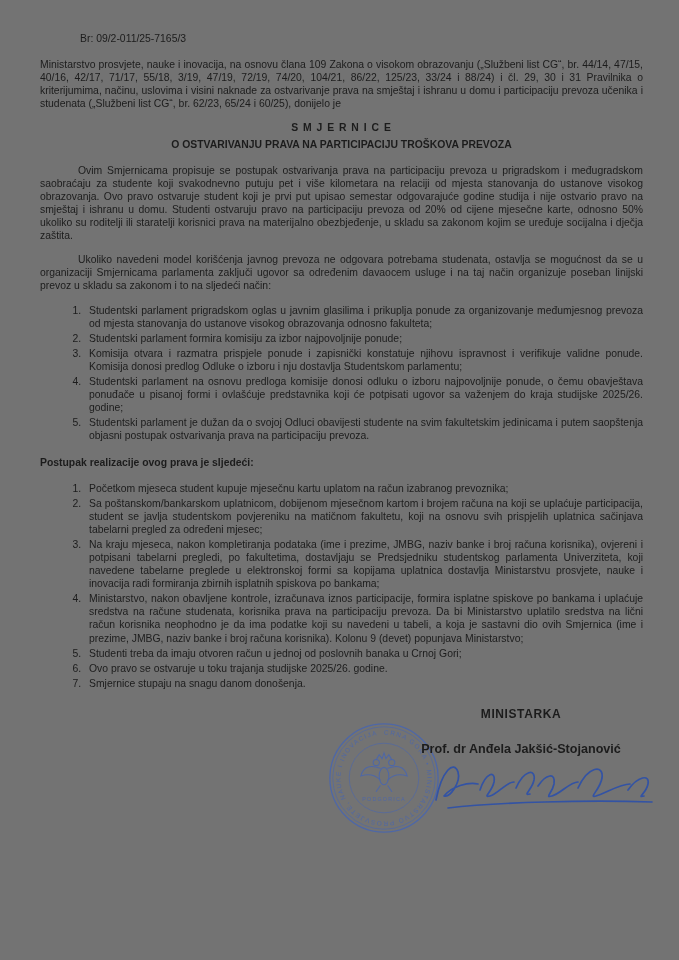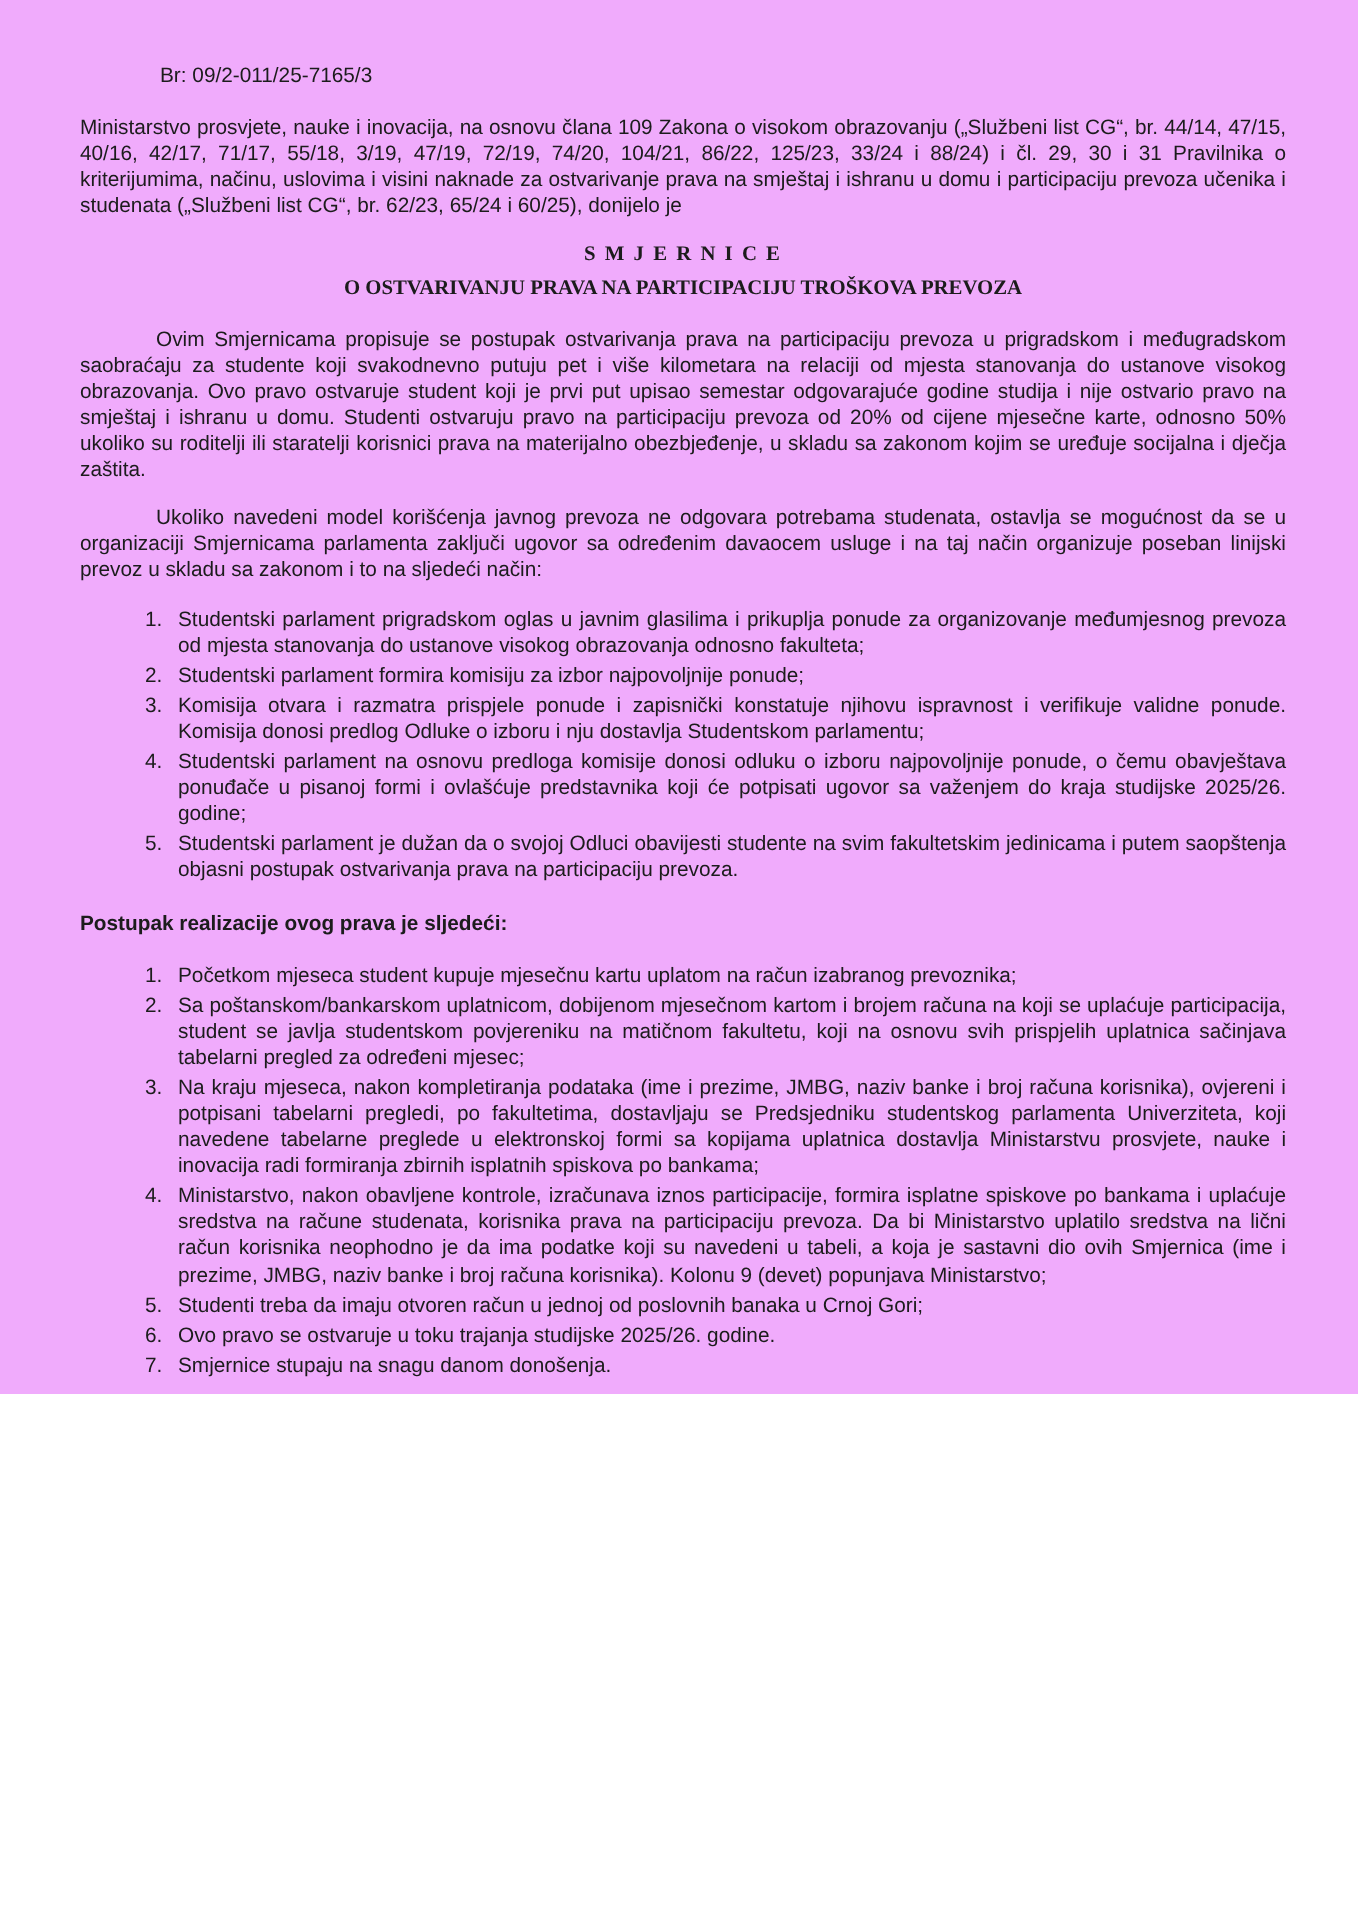--- a/index.html
+++ b/index.html
@@ -1,26 +1,26 @@
 <!DOCTYPE html>
 <html><head>
 <meta charset="utf-8">
 <style>
   * { margin:0; padding:0; box-sizing:border-box; }
   html,body { background:#ffffff; }
   .page{
-    width:679px; height:697px; background:#f0abfc; position:relative; overflow:hidden;
+    width:679px; height:960px; background:#737373; position:relative; overflow:hidden;
     padding:32px 36px 0 40px;
     font-family:"Liberation Sans", sans-serif;
     font-size:10.4px; line-height:13.1px; color:#1c1c1c;
   }
   .doc-header{ margin-left:40px; margin-bottom:13px; }
   .doc-header div{ margin-bottom:1px; }
   .preamble{ text-align:justify; margin-bottom:11px; }
-  .title-block{ text-align:center; font-weight:bold; margin:11px 0 13px 0;font-family:Liberation Serif, serif; }
+  .title-block{ text-align:center; font-weight:bold; margin:11px 0 13px 0; }
   .title-main{ letter-spacing:1px; margin-bottom:3px; }
   .title-sub{ margin-bottom:1px; }
   p.body{ text-align:justify; text-indent:38px; margin-bottom:11px; }
   ol{ margin:0 0 11px 0; padding-left:44px; }
   ol li{ text-align:justify; padding-left:5px; margin-bottom:2px; }
   .section-heading{ font-weight:bold; margin:14px 0 12px 0; }
   .signature-area{ position:relative; height:142px; margin-top:14px; }
   .minister-block{ position:absolute; left:348px; top:4px; width:266px; text-align:center; font-weight:bold; }
   .minister-title{ font-size:12px; letter-spacing:0.6px; margin-bottom:22px; }
   .minister-name{ font-size:12.6px; }

